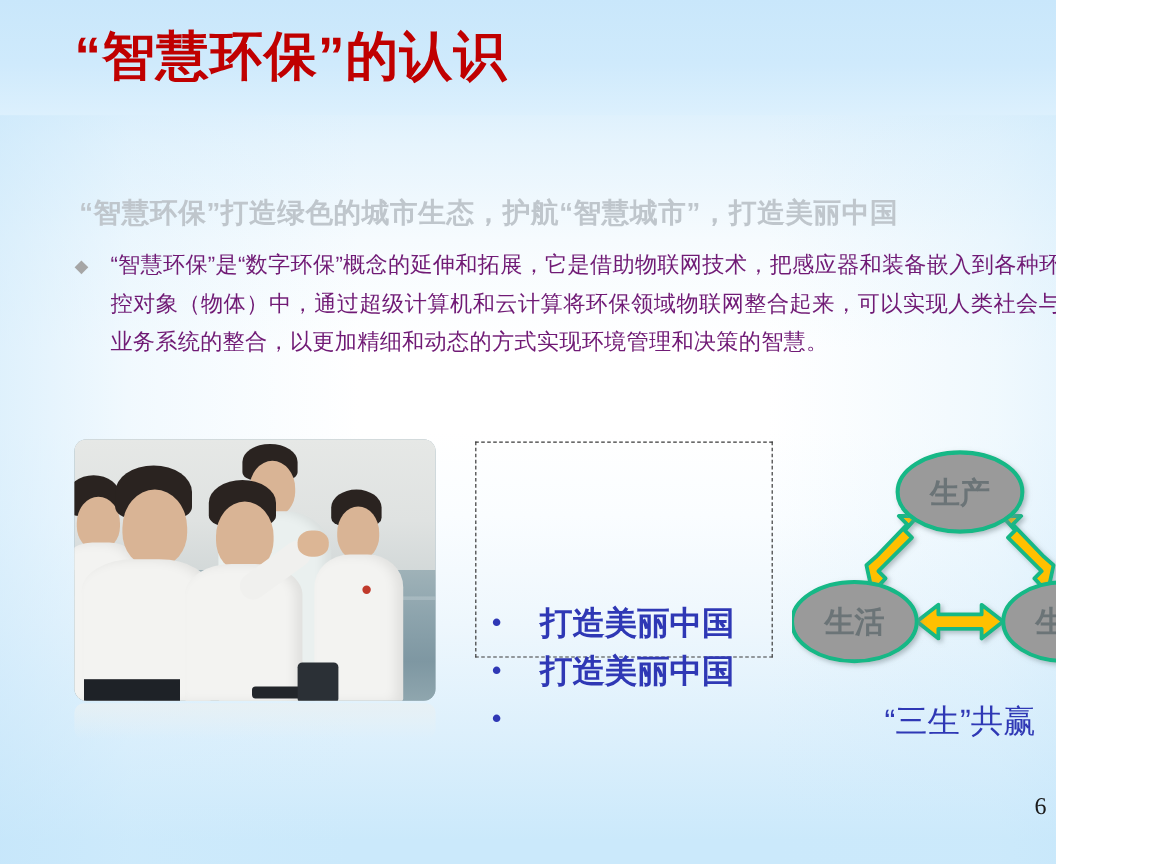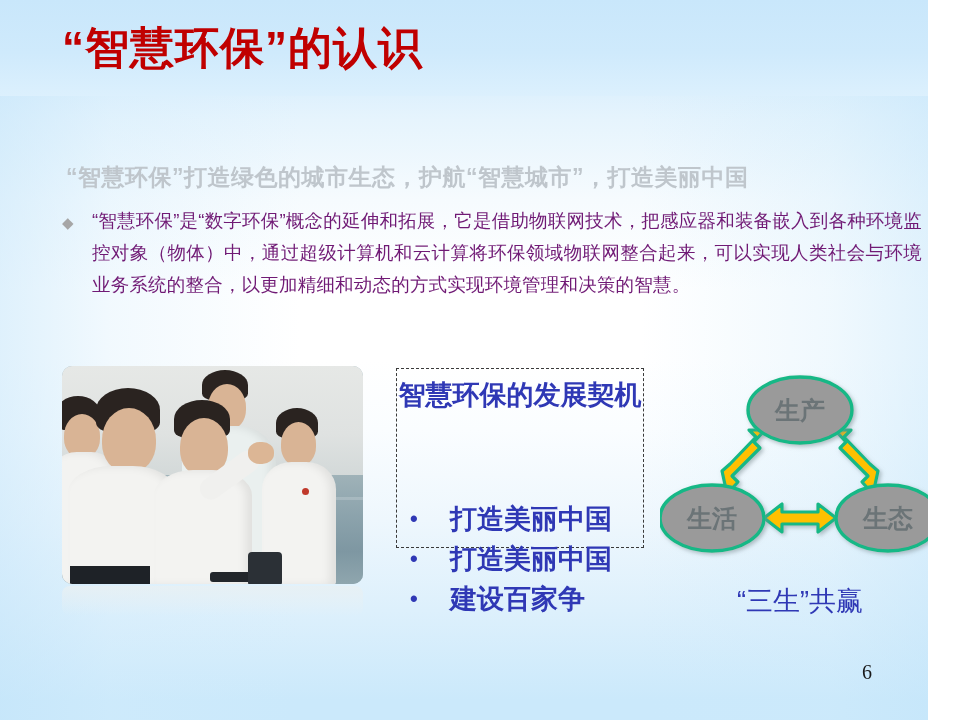--- a/index.html
+++ b/index.html
@@ -12,21 +12,20 @@
     overflow: hidden;
     font-family: "Liberation Sans", "DejaVu Sans", sans-serif;
   }
 
   #slide {
     position: relative;
     width: 880px;
     height: 720px;
     overflow: hidden;
     background: #cbe9fb;
-    padding-left: 48px;
   }
 
   
   #bg-vert {
     position: absolute;
     inset: 0;
     background: linear-gradient(to bottom,
        #cbe8fb 0px,
        #d4ecfc 60px,
        #e6f4fd 120px,
@@ -309,34 +308,32 @@
     <div class="head" style="left:219px; top:56px; width:35px; height:44px;"></div>
     <div class="fig" style="left:200px; top:96px; width:74px; height:124px;"></div>
     <div class="dark" style="left:240px; top:122px; width:7px; height:7px; border-radius:50%; background:#c0392b;"></div>
 
     <div class="dark" style="left:8px; top:200px; width:80px; height:20px; background:#1e2227; border-radius:0;"></div>
     <div class="dark" style="left:186px; top:186px; width:34px; height:34px; background:#2b3036; border-radius:4px;"></div>
   </div>
   <div id="photo-reflection"></div>
 
   <div id="dashed-box"></div>
-  <div id="box-heading">智慧环保的发展契机</div>
 
   <ul id="box-list">
     <li>
       <span class="dot">•</span>
       <span>打造美丽中国</span>
     </li>
     <li>
       <span class="dot">•</span>
       <span>打造美丽中国</span>
     </li>
     <li>
       <span class="dot">•</span>
-      <span>建设百家争</span>
     </li>
   </ul>
 
   <div id="diagram">
     <svg width="280" height="200" viewBox="0 0 280 200" xmlns="http://www.w3.org/2000/svg">
       <defs>
         <filter id="softshadow" x="-30%" y="-30%" width="170%" height="170%">
           <feDropShadow dx="2" dy="2" stdDeviation="2.2" flood-color="#7a8a90" flood-opacity="0.55"></feDropShadow>
         </filter>
       </defs>

